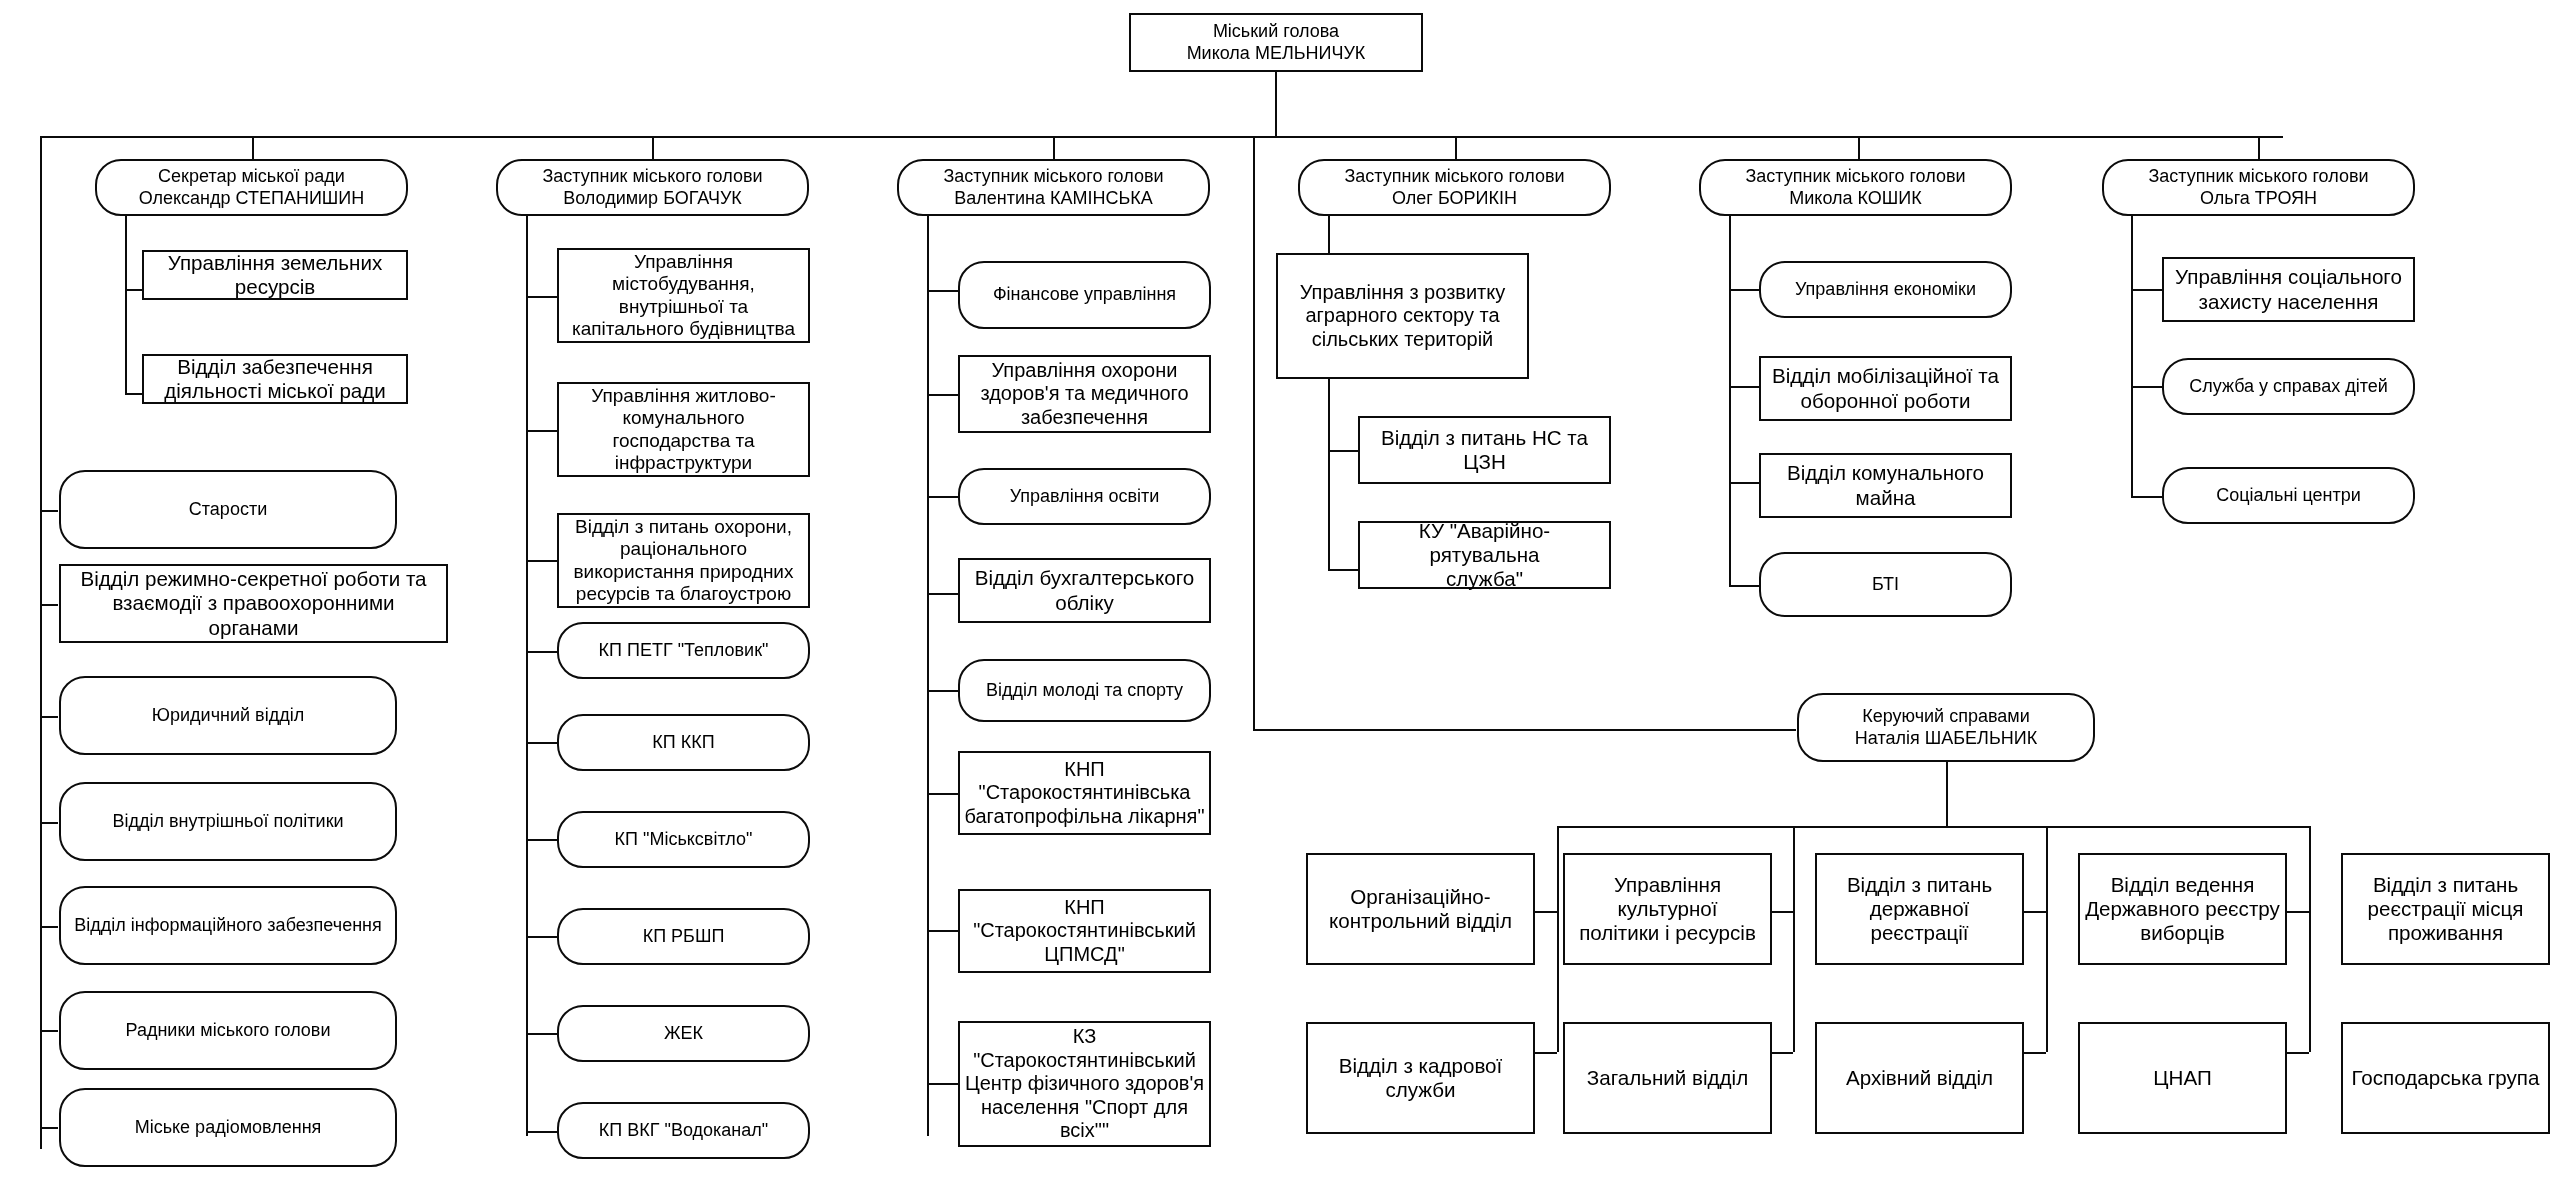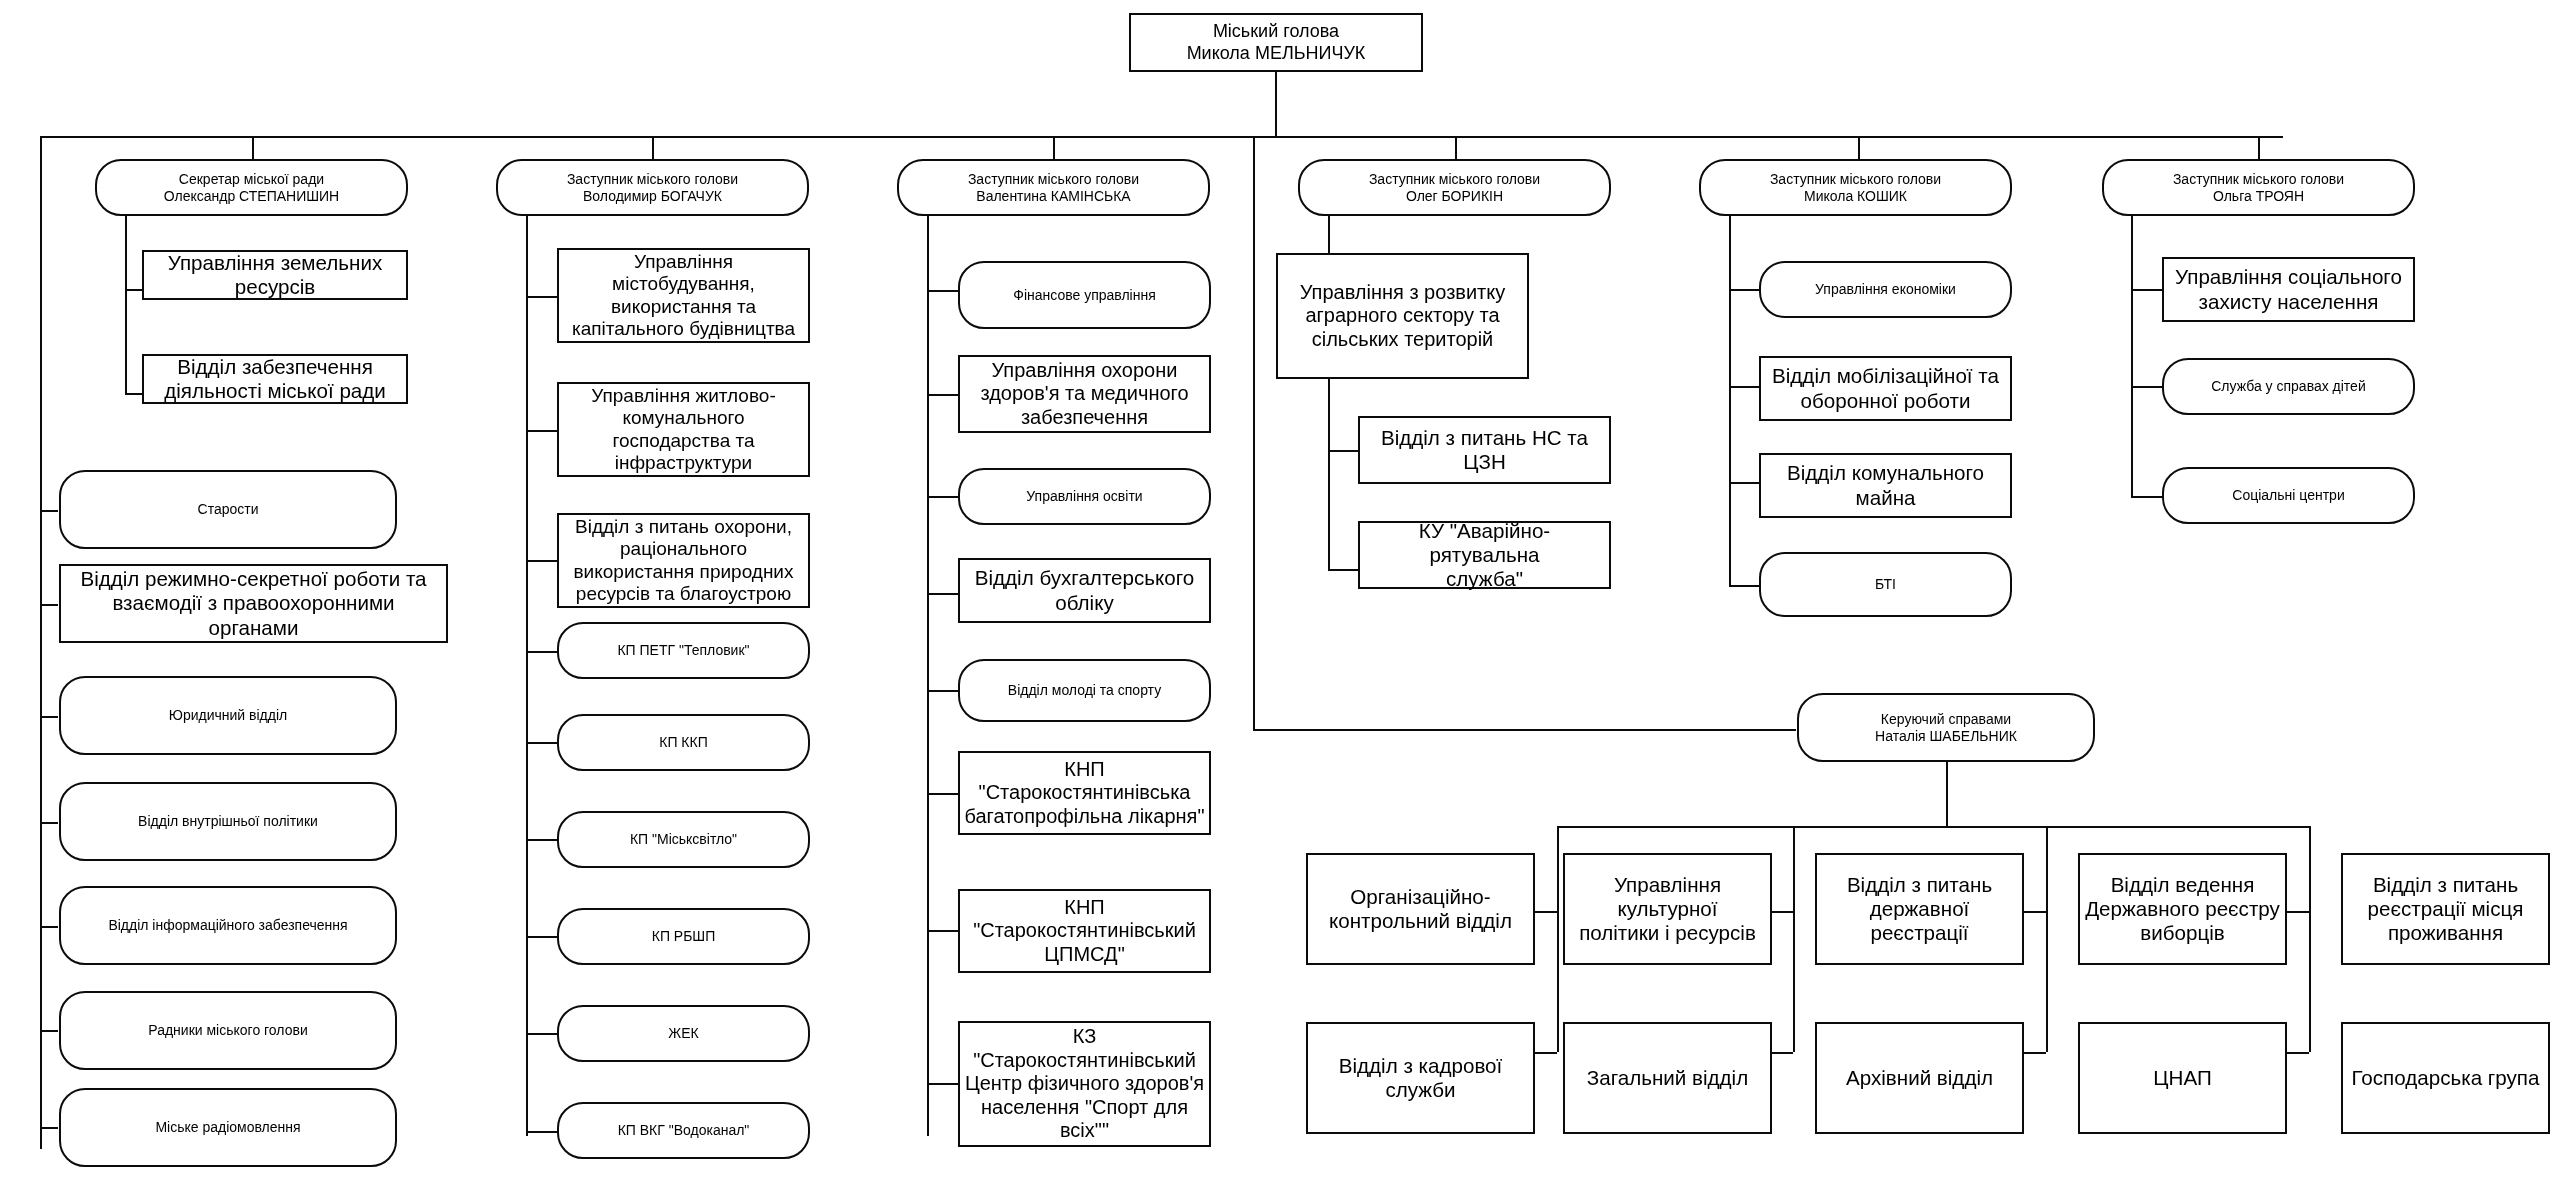--- a/index.html
+++ b/index.html
@@ -7,21 +7,21 @@
   body{font-family:"Liberation Sans","DejaVu Sans",sans-serif;color:#000;}
   #stage{position:relative;width:2576px;height:1195px;background:#fff;overflow:hidden;}
 
   
   .box{position:absolute;box-sizing:border-box;border:2.2px solid #0b0b0b;background:#fff;
        display:flex;align-items:center;justify-content:center;text-align:center;
        line-height:1.18;padding:1.5px 4.4px;white-space:pre-line;}
   .box span{display:block;width:100%;}
 
   .f32{font-size:18px;}
-  .f29{font-size:14px;border-radius:26px;}
+  .f29{font-size:18px;border-radius:26px;}
   .f28{font-size:20.6px;}
   .f27{font-size:20px;}
   .f26{font-size:19px;}
 
   
   .ln{position:absolute;background:#0b0b0b;}
   .h{height:2.2px;}
   .v{width:2.2px;}
 </style>
 </head>
@@ -106,21 +106,21 @@
   <div class="box f29" style="left:496px;top:159px;width:313px;height:57px;">
     <span>Заступник міського голови
 Володимир БОГАЧУК</span>
   </div>
   <div class="ln v" style="left:526px;top:216px;height:920px;"></div>
 
   <div class="ln h" style="left:526px;top:296px;width:31px;"></div>
   <div class="box f26" style="left:557px;top:248px;width:253px;height:95px;">
     <span>Управління
 містобудування,
-використання та
+внутрішньої та
 капітального будівництва</span>
   </div>
 
   <div class="ln h" style="left:526px;top:430px;width:31px;"></div>
   <div class="box f26" style="left:557px;top:382px;width:253px;height:95px;">
     <span>Управління житлово-
 комунального
 господарства та
 інфраструктури</span>
   </div>

